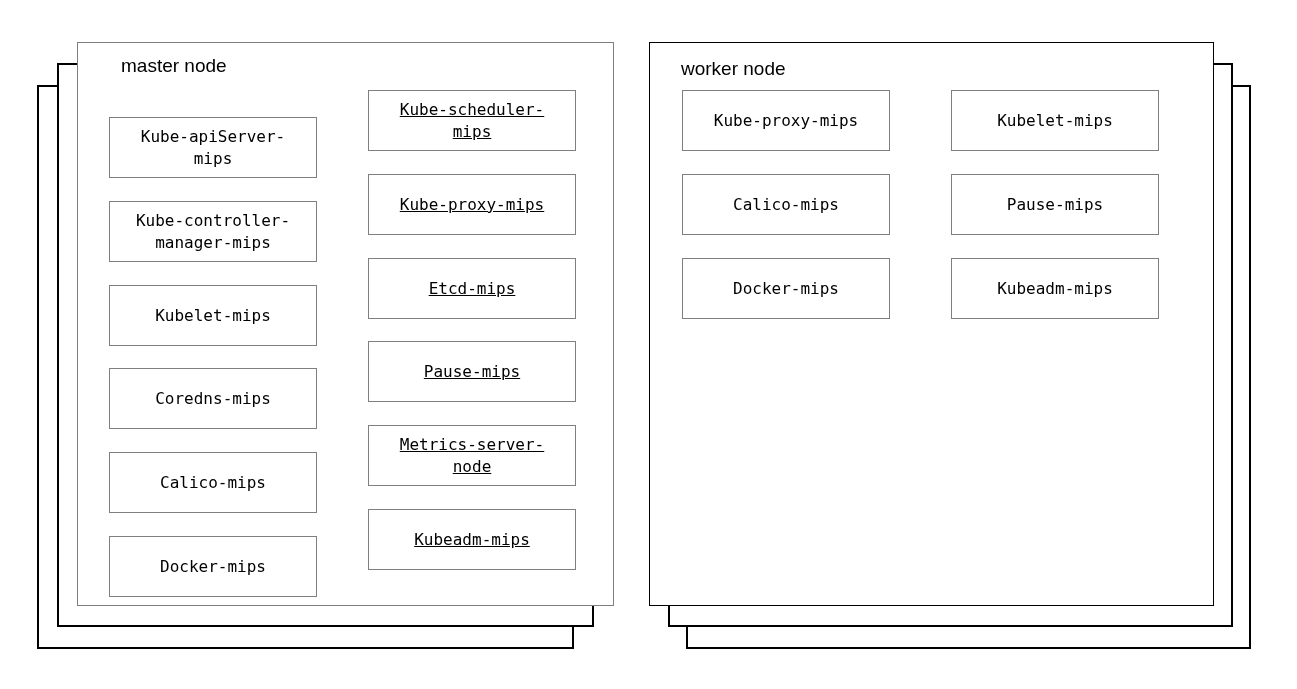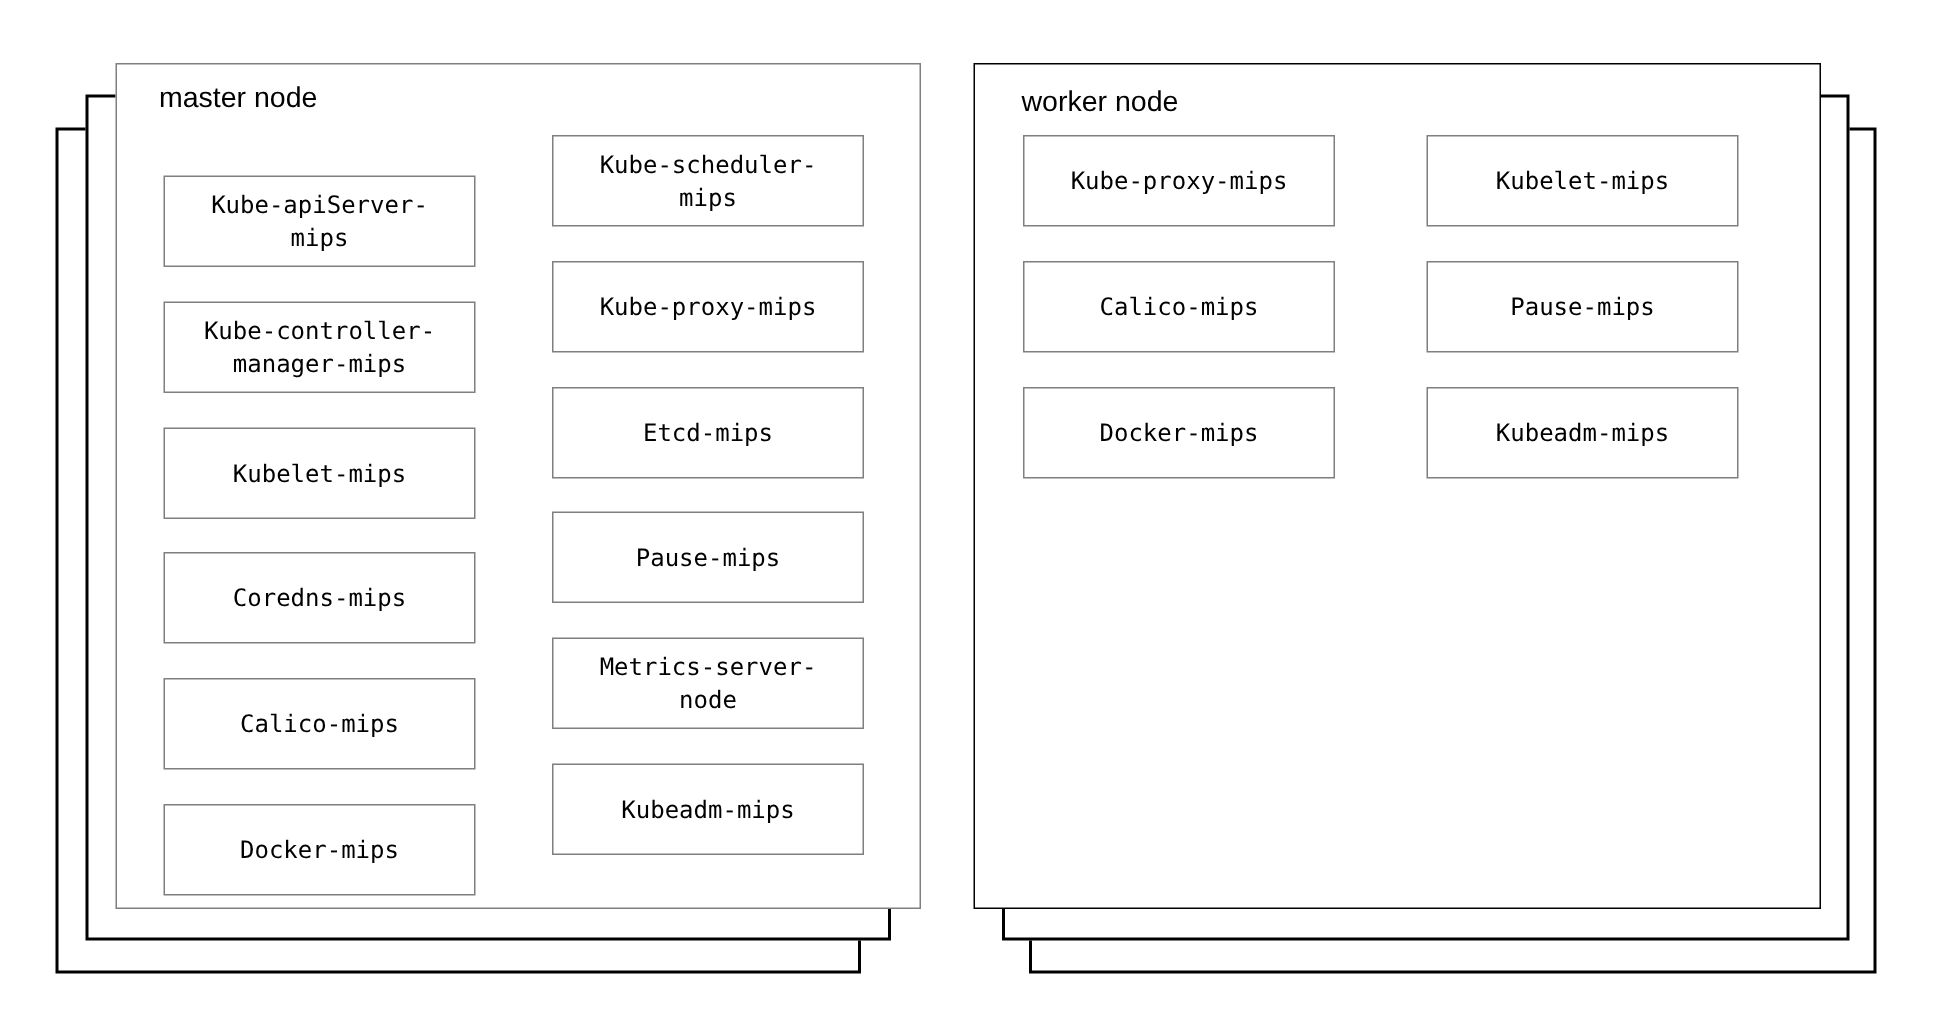--- a/index.html
+++ b/index.html
@@ -43,42 +43,42 @@
     border: 1.5px solid #000000;
     padding-left: 32px;
   }
   .node-title {
     position: absolute;
     font-size: 19px;
     line-height: 24px;
     color: #000000;
     white-space: nowrap;
   }
-  .master .node-title { left: 28px; top: 11px; }
+  .master .node-title { left: 43px; top: 11px; }
   .worker .node-title { left: 31px; top: 14px; }
 
   .item {
     position: absolute;
     width: 208px;
     height: 61px;
     background: #ffffff;
     border: 1.3px solid #7f7f7f;
     box-sizing: border-box;
     display: flex;
     align-items: center;
     justify-content: center;
     text-align: center;
     font-family: "DejaVu Sans Mono", "Liberation Mono", monospace;
     font-size: 16px;
     line-height: 22px;
     white-space: pre-line;
     color: #000000;
   }
   .master .item.c0 { left: 31px; margin-top: 27px; }
-  .master .item.c1 { left: 290px; }
+  .master .item.c1 { left: 290px; text-decoration: underline; }
   .worker .item.c0 { left: 32px; }
   .worker .item.c1 { left: 301px; }
   .r0 { top: 47px; }
   .r1 { top: 131px; }
   .r2 { top: 215px; }
   .r3 { top: 298px; }
   .r4 { top: 382px; }
   .r5 { top: 466px; }
 </style>
 </head>

